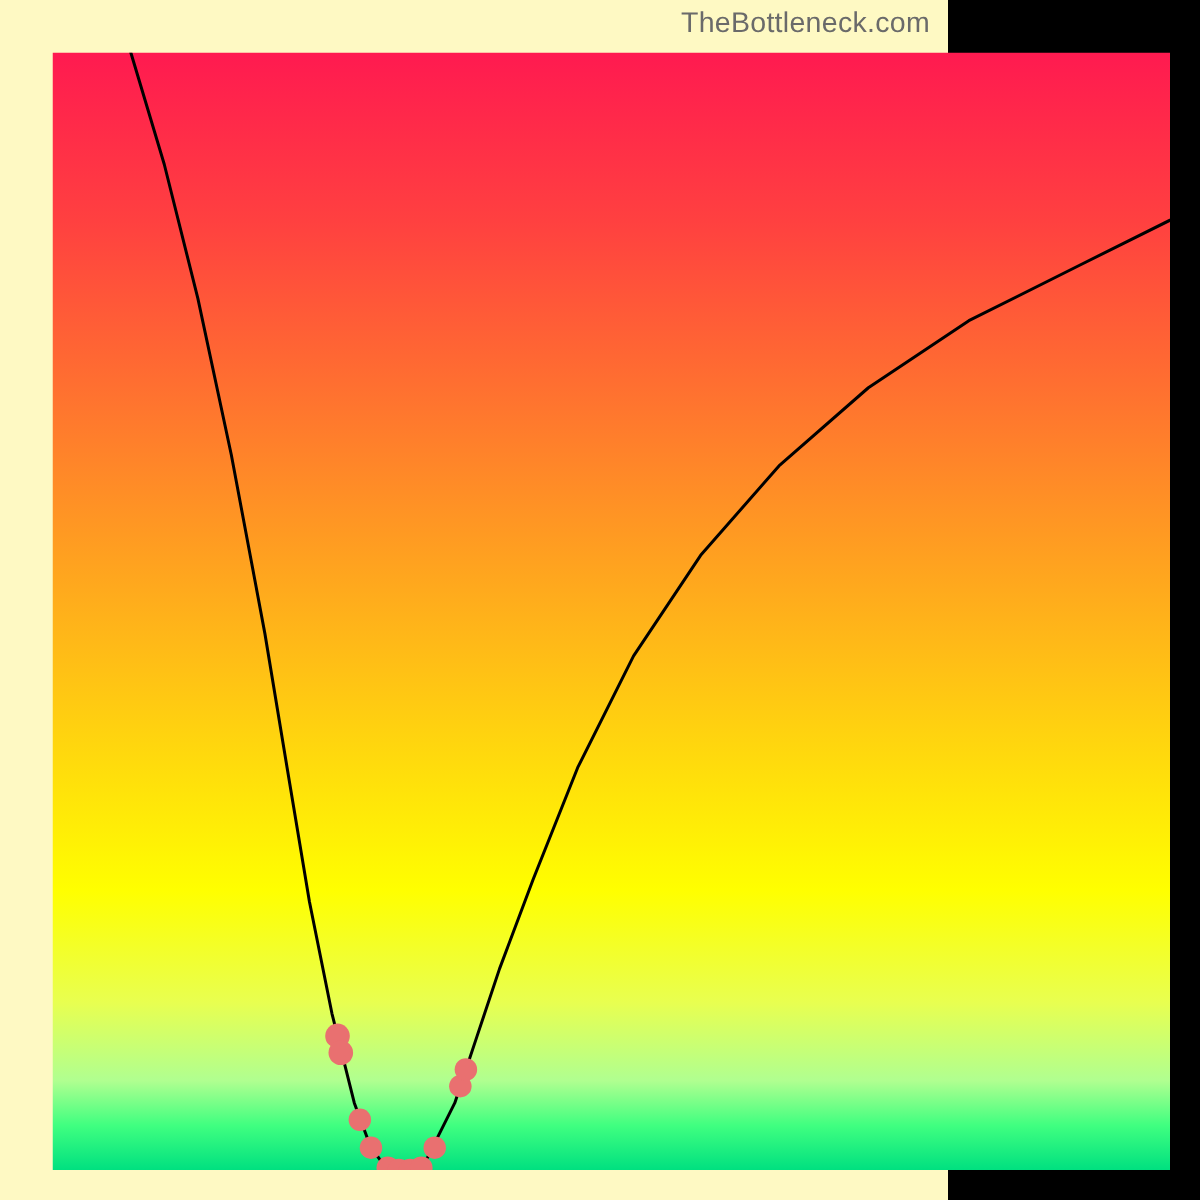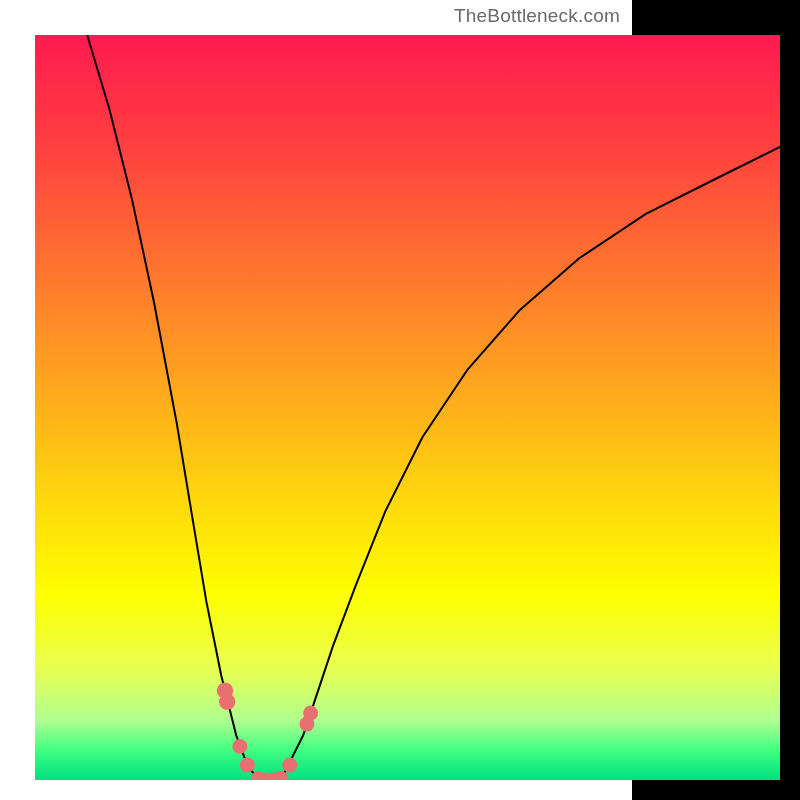--- a/index.html
+++ b/index.html
@@ -7,21 +7,21 @@
     padding: 0;
     width: 800px;
     height: 800px;
     background: #000000;
     overflow: hidden;
   }
   .frame {
     position: absolute;
     width: 632px;
     height: 800px;
-    background: #ffffff;
+    background: #fef9c3;
   }
   .plot-area {
     position: absolute;
     left: 35px;
     top: 35px;
     width: 745px;
     height: 745px;
     overflow: hidden;
   }
   .gradient-bg {

